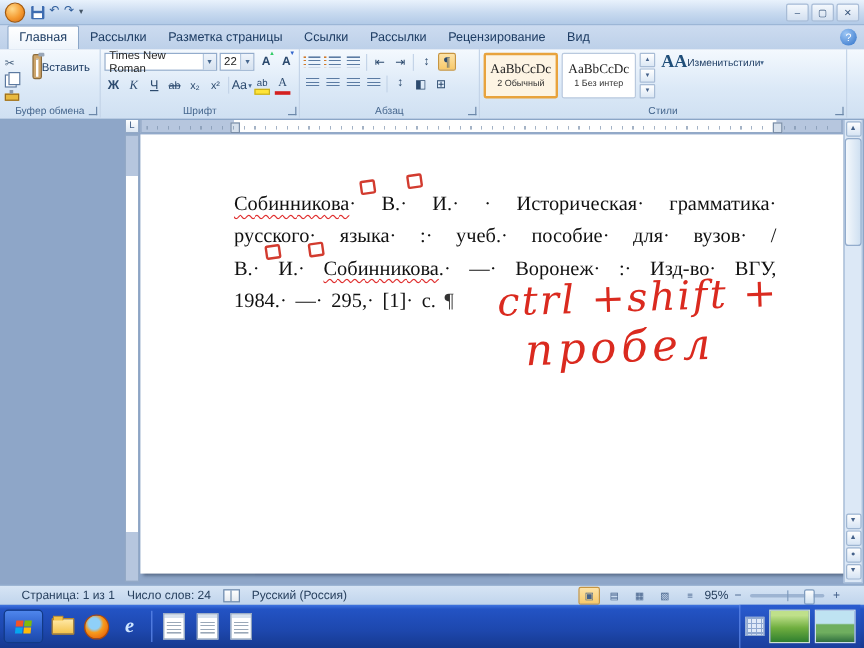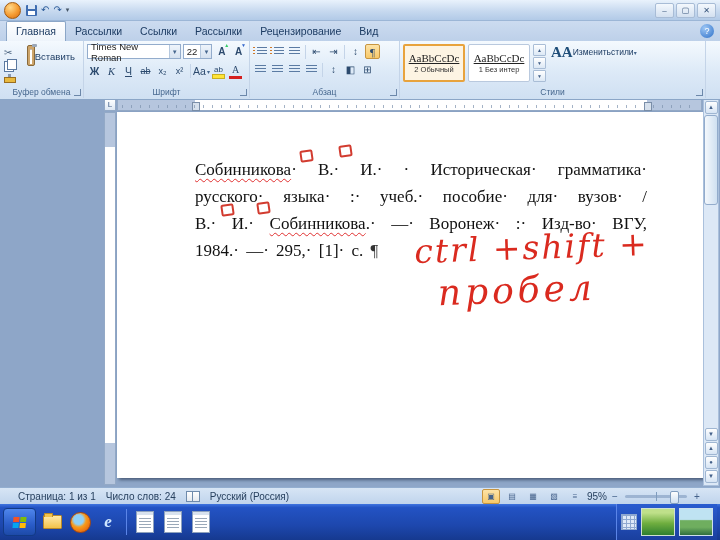--- a/index.html
+++ b/index.html
@@ -71,21 +71,21 @@
   .g-par{width:150px;}
   .lines{width:11px;height:9px;background:repeating-linear-gradient(#5b7ba3 0 1px,transparent 1px 3px);}
   .lines.bul{margin-left:3px;position:relative;}
   .lines.bul::before{content:"";position:absolute;left:-4px;top:0;width:2px;height:9px;background:repeating-linear-gradient(#d07a2a 0 1px,transparent 1px 3px);}
   .pilc{font-family:"Liberation Serif",serif;font-size:11px;}
   .pilc.on{background:linear-gradient(#fde3a7,#f8c969);border:1px solid #c79540;border-radius:2px;}
 
   
   .g-sty{width:306px;display:flex;align-items:flex-start;gap:3px;}
   .card{width:62px;height:38px;background:#fff;border:1px solid #b9c9de;border-radius:2px;display:flex;flex-direction:column;align-items:center;justify-content:center;box-sizing:border-box;}
-  .card .prev{font-family:"Liberation Serif",serif;font-size:11px;color:#222;line-height:13px;text-decoration:underline;}
+  .card .prev{font-family:"Liberation Serif",serif;font-size:11px;color:#222;line-height:13px;}
   .card .nm{font-size:7.5px;color:#333;line-height:10px;}
   .card.sel{border:2px solid #e8a33d;background:#fdf4e3;}
   .card.head .prev{color:#365f91;font-weight:bold;}
   .stscroll{display:flex;flex-direction:column;gap:1px;width:13px;}
   .stscroll span{height:12px;background:linear-gradient(#ffffff,#dce8f5);border:1px solid #a9bdd6;font-size:5px;line-height:10px;text-align:center;color:#44618a;box-sizing:border-box;border-radius:1px;}
   .chsty{width:58px;display:flex;flex-direction:row;align-items:center;margin-left:2px;}
   .chsty .aa{font-family:"Liberation Serif",serif;font-size:15px;color:#1f4e79;font-weight:bold;line-height:16px;}
   .chsty .lbl{font-size:8.5px;color:#1d3c63;text-align:center;line-height:9px;}
   .chsty .tinyarr{margin:0;}
 
@@ -165,20 +165,21 @@
     <div class="wctl">
       <span>–</span>
       <span>▢</span>
       <span>✕</span>
     </div>
   </div>
 
   <div class="tabs">
     <div class="tab active">Главная</div>
     <div class="tab">Рассылки</div>
+    <div class="tab">Разметка страницы</div>
     <div class="tab">Ссылки</div>
     <div class="tab">Рассылки</div>
     <div class="tab">Рецензирование</div>
     <div class="tab">Вид</div>
     <div class="helpbtn">?</div>
   </div>
 
   <div class="ribbon">
 
     <div class="group g-clip">

